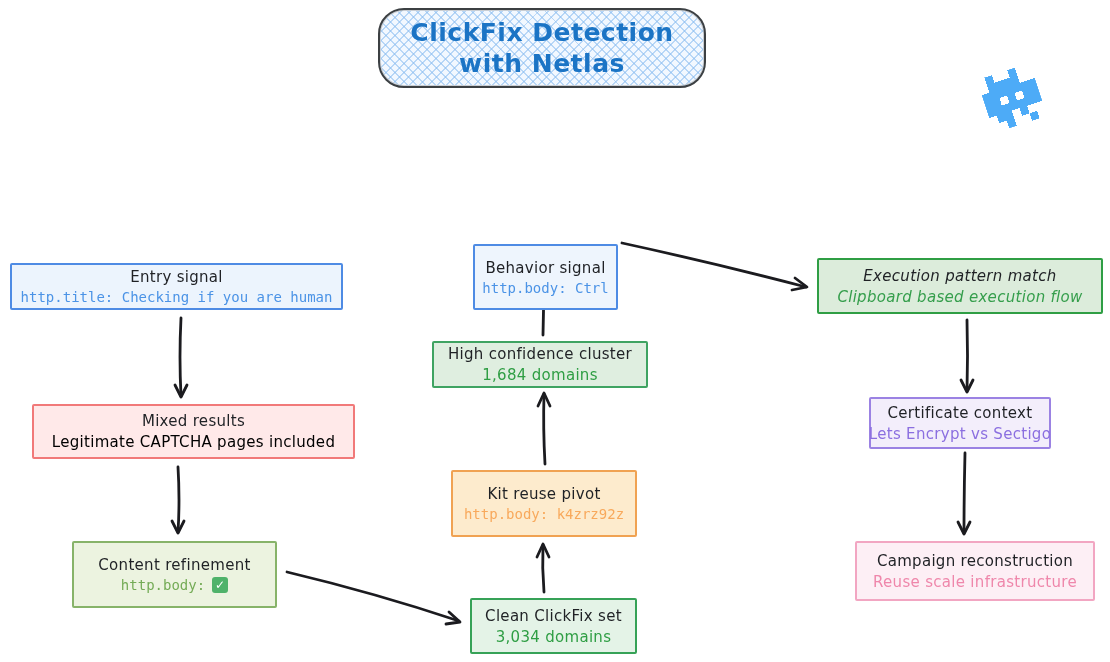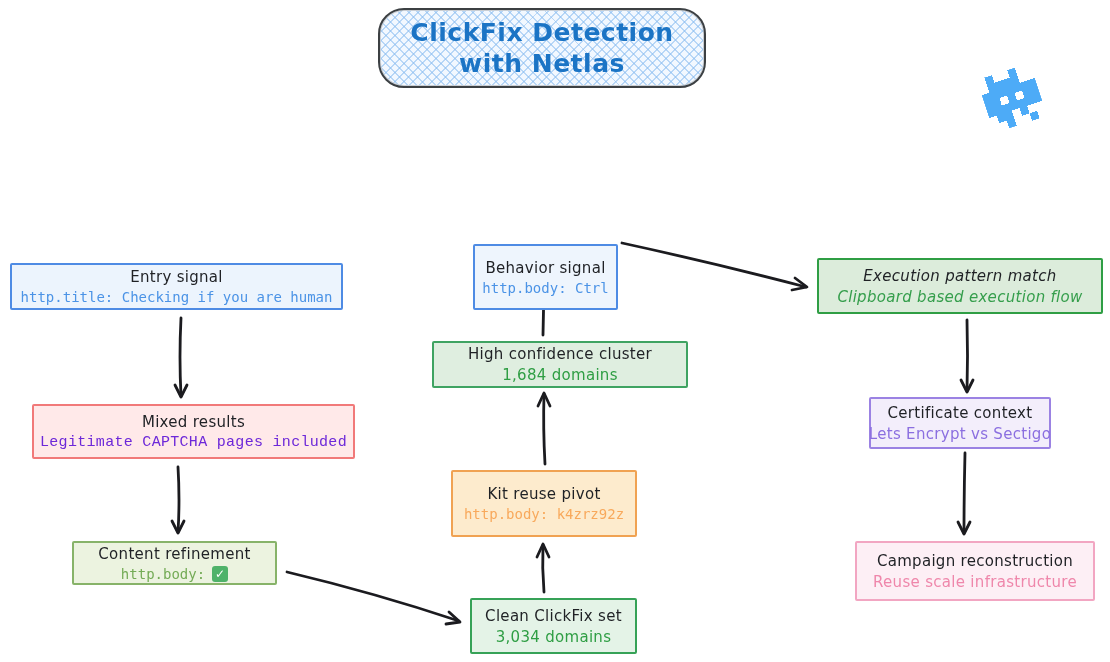--- a/index.html
+++ b/index.html
@@ -33,28 +33,28 @@
     display:flex;flex-direction:column;align-items:center;justify-content:center;
     gap:3px;text-align:center;border-radius:2px;
   }
   .node-title{font-size:15px;color:#1f2125;letter-spacing:.3px;white-space:nowrap;}
   .node-sub{white-space:nowrap;}
   .sub-mono{font-family:"DejaVu Sans Mono", monospace;font-size:14px;}
   .sub-hand{font-size:15px;letter-spacing:.3px;}
   .n-entry      {left:10px; top:263px;width:333px;height:47px;border-color:#4e8be4;background:#ecf4fd;}
   .n-entry .node-sub{color:#4b93e6;}
   .n-mixed      {left:32px; top:404px;width:323px;height:55px;border-color:#f17979;background:#ffe9e9;}
-  .n-mixed .node-sub{color:#6d28d9;font-family:Liberation Mono, monospace;}
-  .n-refine     {left:72px; top:541px;width:205px;height:44px;border-color:#87b369;background:#ecf3e0;}
+  .n-mixed .node-sub{color:#000000;}
+  .n-refine     {left:72px; top:541px;width:205px;height:67px;border-color:#87b369;background:#ecf3e0;}
   .n-refine .node-sub{color:#74ab56;display:flex;align-items:center;gap:7px;}
   .n-clean      {left:470px;top:598px;width:167px;height:56px;border-color:#36a257;background:#e4f3e7;}
   .n-clean .node-sub{color:#2f9e44;}
   .n-kit        {left:451px;top:470px;width:186px;height:67px;border-color:#f0a252;background:#fdebcd;}
   .n-kit .node-sub{color:#f8a95c;}
-  .n-cluster    {left:432px;top:341px;width:256px;height:47px;border-color:#3fa362;background:#dfeee0;}
+  .n-cluster    {left:432px;top:341px;width:216px;height:47px;border-color:#3fa362;background:#dfeee0;}
   .n-cluster .node-sub{color:#2f9e44;}
   .n-behavior   {left:473px;top:212px;width:145px;height:66px;border-color:#4e8be4;background:#eef5fd;margin-top:32px;}
   .n-behavior .node-sub{color:#4b93e6;}
   .n-execution  {left:817px;top:258px;width:286px;height:56px;border-color:#2f9e44;background:#dcecdb;font-style:italic;}
   .n-execution .node-sub{color:#359e4c;}
   .n-certificate{left:869px;top:397px;width:182px;height:52px;border-color:#9b82e3;background:#f3eefb;}
   .n-certificate .node-sub{color:#8b6fe0;}
   .n-campaign   {left:855px;top:541px;width:240px;height:60px;border-color:#f2a6c2;background:#fdeff5;}
   .n-campaign .node-sub{color:#ef87ab;}
   

